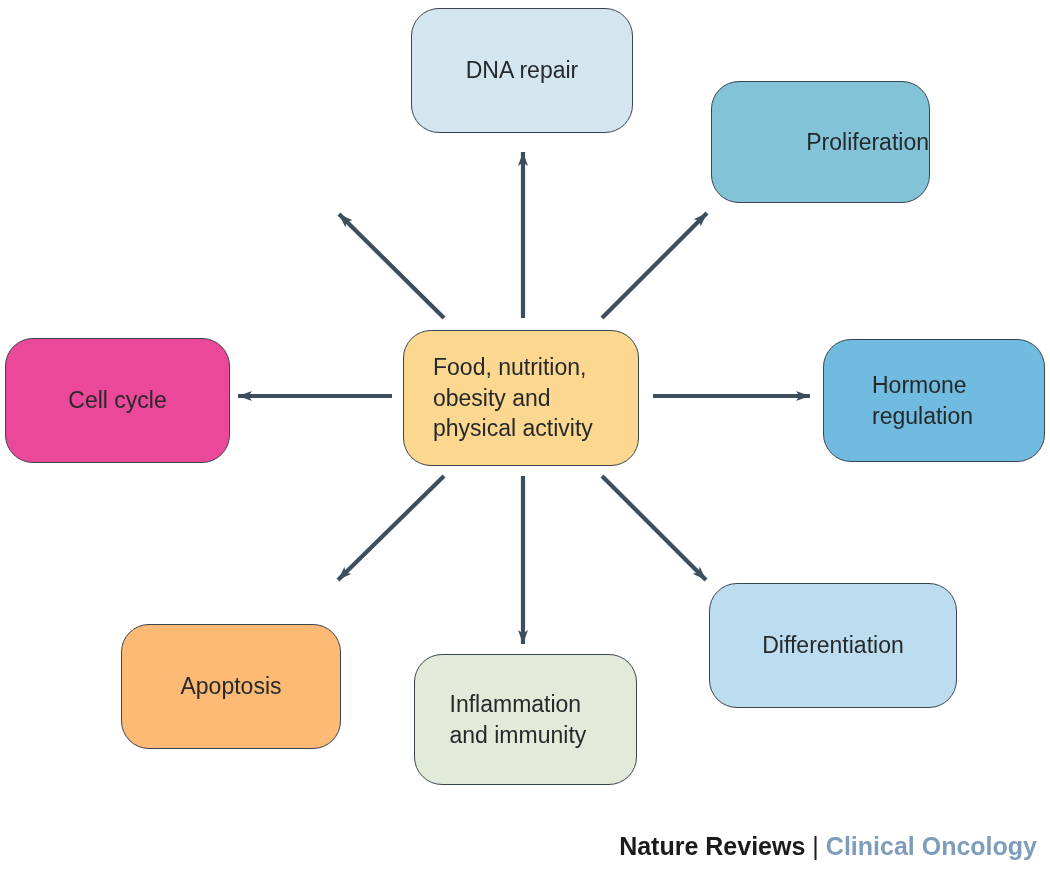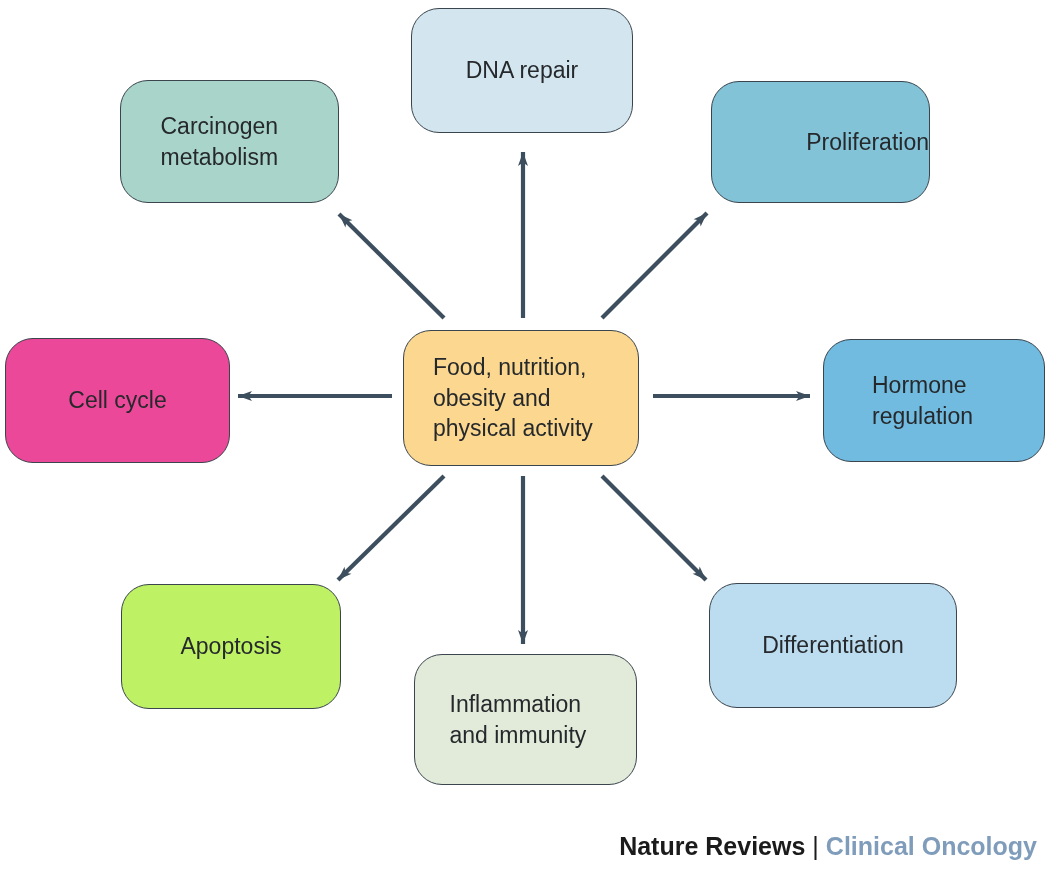--- a/index.html
+++ b/index.html
@@ -92,41 +92,38 @@
     <line class="arrow" x1="523" y1="476" x2="523" y2="644" marker-end="url(#ah)"></line>
     <line class="arrow" x1="444" y1="476" x2="338" y2="580" marker-end="url(#ah)"></line>
     <line class="arrow" x1="392" y1="396" x2="238" y2="396" marker-end="url(#ah)"></line>
     <line class="arrow" x1="444" y1="318" x2="339" y2="214" marker-end="url(#ah)"></line>
   </svg>
 
   <div class="node n-dna" style="background-color: rgb(211, 230, 240);">
     <span class="label">DNA repair</span>
   </div>
 
-  <div class="node n-carcinogen" style="background-color: rgb(169, 212, 201);">
-    <span class="label">Carcinogen metabolism</span>
-  </div>
 
   <div class="node n-proliferation" style="background-color: rgb(131, 195, 216); justify-content: flex-end;">
     <span class="label">Proliferation</span>
   </div>
 
   <div class="node n-cellcycle" style="background-color: #ec4899; border-radius: 28px;">
     <span class="label">Cell cycle</span>
   </div>
 
   <div class="node n-center" style="background-color: rgb(251, 215, 143);">
     <span class="label">Food, nutrition, obesity and physical activity</span>
   </div>
 
   <div class="node n-hormone" style="background-color: rgb(112, 187, 223); justify-content: center;">
     <span class="label">Hormone regulation</span>
   </div>
 
-  <div class="node n-apoptosis" style="background-color: #bef264;">
+  <div class="node n-apoptosis" style="background-color: #fdba74; margin-top: 40px;">
     <span class="label">Apoptosis</span>
   </div>
 
   <div class="node n-differentiation" style="background-color: rgb(188, 220, 240);">
     <span class="label">Differentiation</span>
   </div>
 
   <div class="node n-inflammation" style="background-color: rgb(226, 235, 217);">
     <span class="label">Inflammation and immunity</span>
   </div>

